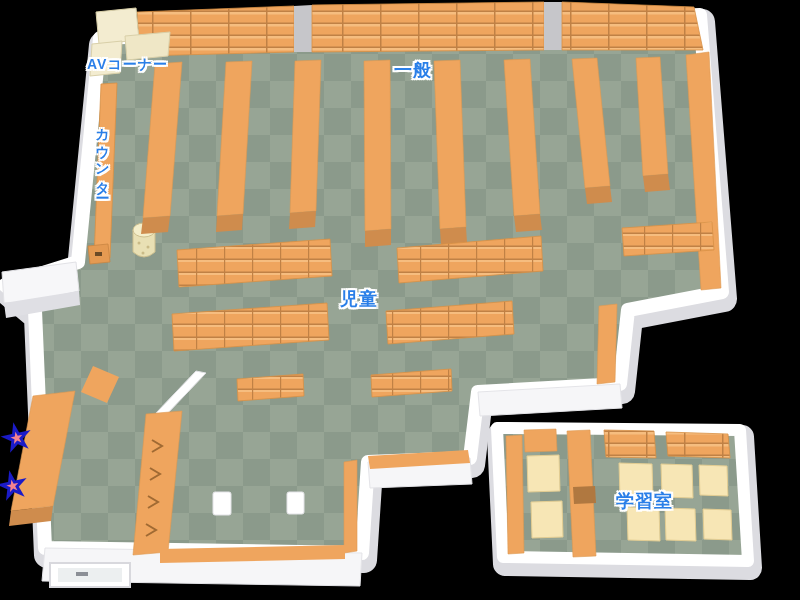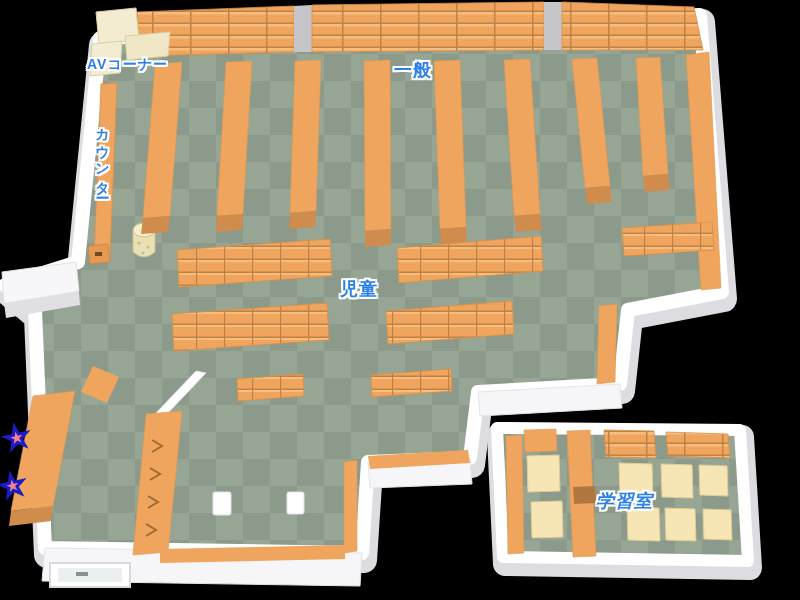--- a/index.html
+++ b/index.html
@@ -149,18 +149,18 @@
     <path d="M699,465 L727,466 L728,496 L700,495 Z" fill="#f7e6b5" stroke="#e3cd92" stroke-width="1"></path>
     <path d="M627,507 L659,508 L660,541 L628,540 Z" fill="#f7e6b5" stroke="#e3cd92" stroke-width="1"></path>
     <path d="M665,508 L695,509 L696,541 L666,540 Z" fill="#f7e6b5" stroke="#e3cd92" stroke-width="1"></path>
     <path d="M703,509 L731,510 L732,540 L704,539 Z" fill="#f7e6b5" stroke="#e3cd92" stroke-width="1"></path>
   </g>
 </svg>
 
 <div class="label small" style="left:87px;top:57px;">AVコーナー</div>
 <div class="label vertical" style="left:96px;top:118px;font-size:14px;">カウンター</div>
 <div class="label" style="left:394px;top:61px;">一般</div>
-<div class="label" style="left:340px;top:280px;text-align:right;">児童</div>
-<div class="label" style="left:596px;top:492px;font-style:italic;">学習室</div>
+<div class="label" style="left:340px;top:290px;text-align:right;">児童</div>
+<div class="label" style="left:616px;top:492px;">学習室</div>
 
 <span class="star" style="left:4px;top:424px;">★</span>
 <span class="star" style="left:0px;top:472px;">★</span>
 </div>
 
 </body></html>

